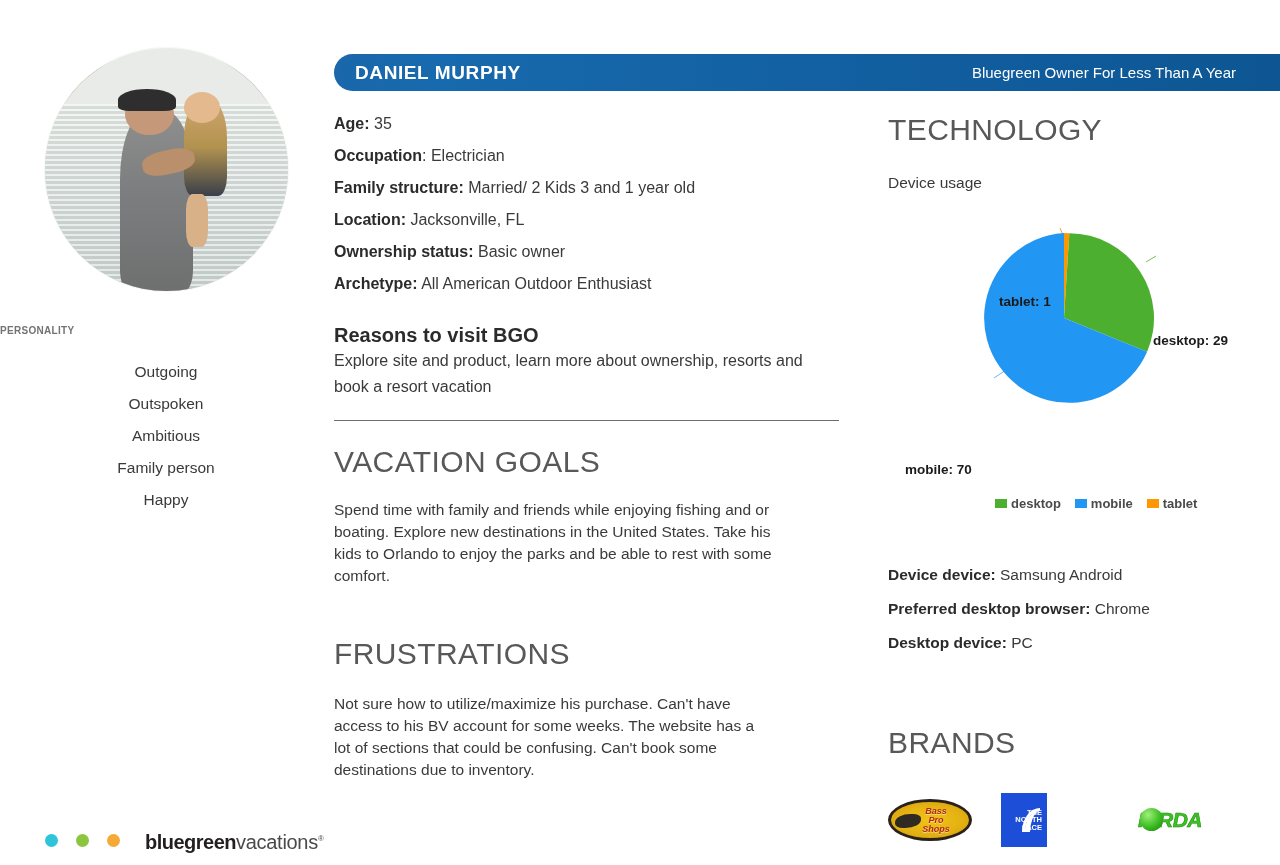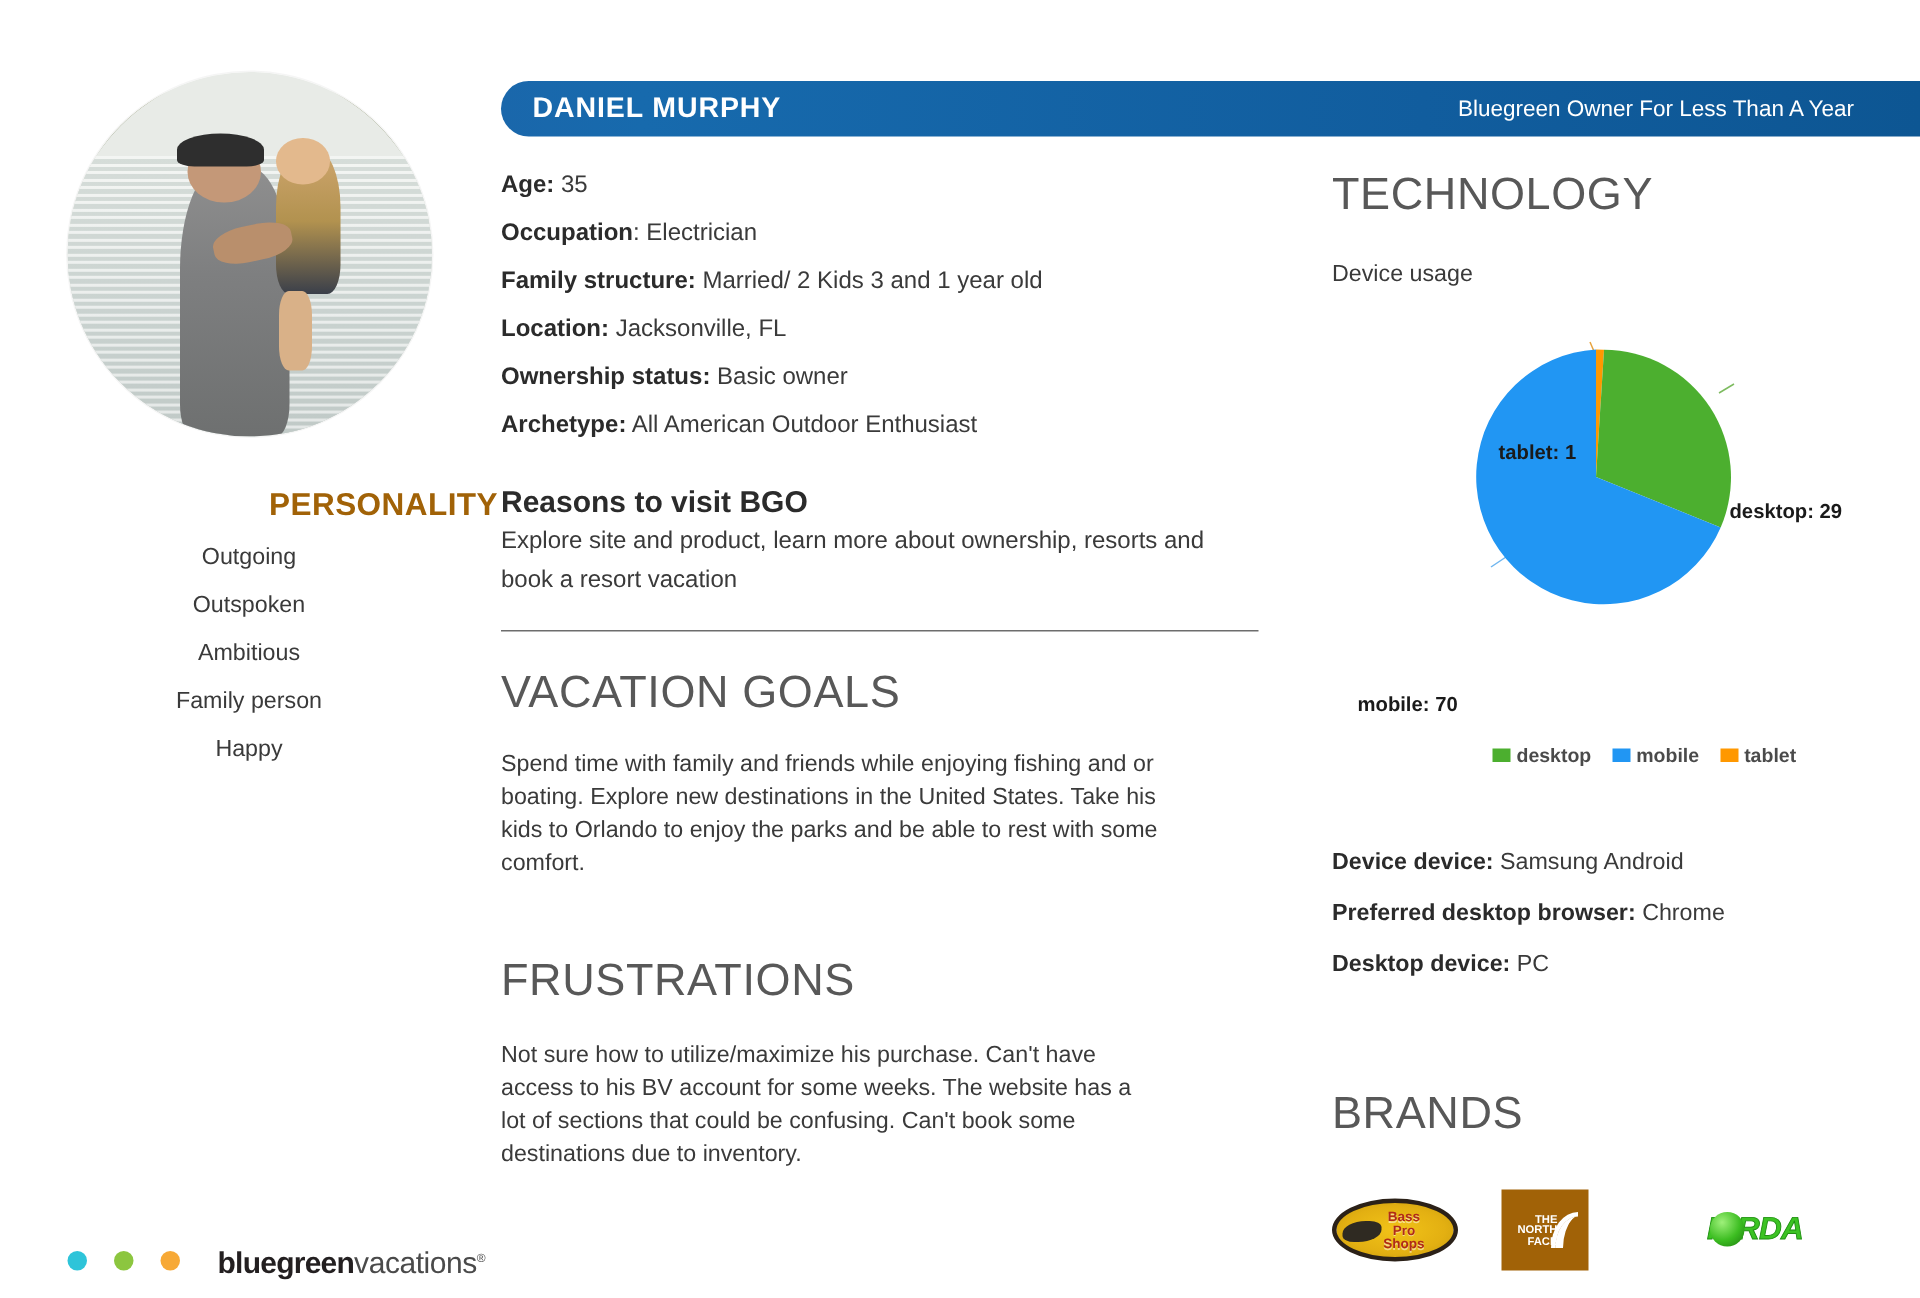--- a/index.html
+++ b/index.html
@@ -94,25 +94,25 @@
     width: 22%; height: 10%;
     background: #b98f6c;
     border-radius: 40%;
     transform: rotate(-12deg);
   }
 
   #personality-title {
     position: absolute;
     left: 0; top: 325px;
     width: 332px;
-    text-align: right;
+    text-align: left;
     font-weight: bold;
-    font-size: 21px;
+    font-size: 10px;
     letter-spacing: 0.3px;
-    color: #a16207;
+    color: #737373;
   }
   #personality-list {
     position: absolute;
     left: 0; top: 356px;
     width: 332px;
     text-align: center;
   }
   #personality-list li {
     list-style: none;
     font-size: 15.5px;
@@ -266,35 +266,36 @@
     width: 84px; height: 42px;
     background: radial-gradient(ellipse at 50% 50%, #f2c318 0%, #e3b012 60%, #c79a0c 100%);
     border: 3px solid #2b2118;
     border-radius: 50%;
     position: relative;
     display: flex; align-items: center; justify-content: center;
   }
   .logo-basspro .txt {
     font-size: 9px; font-weight: bold; color: #b02a19;
     line-height: 9px; text-align: center;
+    font-style: italic;
     transform: translateX(6px);
     text-shadow: 0 1px 0 rgba(255,255,255,0.5);
   }
   .logo-basspro .fish {
     position: absolute; left: 4px; top: 12px;
     width: 26px; height: 14px;
     background: #2f2a22;
     border-radius: 60% 30% 60% 30%;
   }
 
   .logo-northface {
-    width: 58px; height: 54px;
-    background: #a16207;
+    width: 46px; height: 54px;
+    background: #1d4ed8;
     position: relative;
-    display: flex; align-items: center; justify-content: center;
+    display: flex; align-items: center; justify-content: flex-end;
   }
   .logo-northface .tnf-txt {
     font-size: 7.5px; font-weight: bold; color: #ffffff;
     line-height: 7.5px; text-align: right;
     transform: translateX(-5px);
   }
   .logo-northface .dome {
     position: absolute; right: 7px; top: 15px;
     width: 18px; height: 24px;
     border-left: 3px solid #ffffff;

